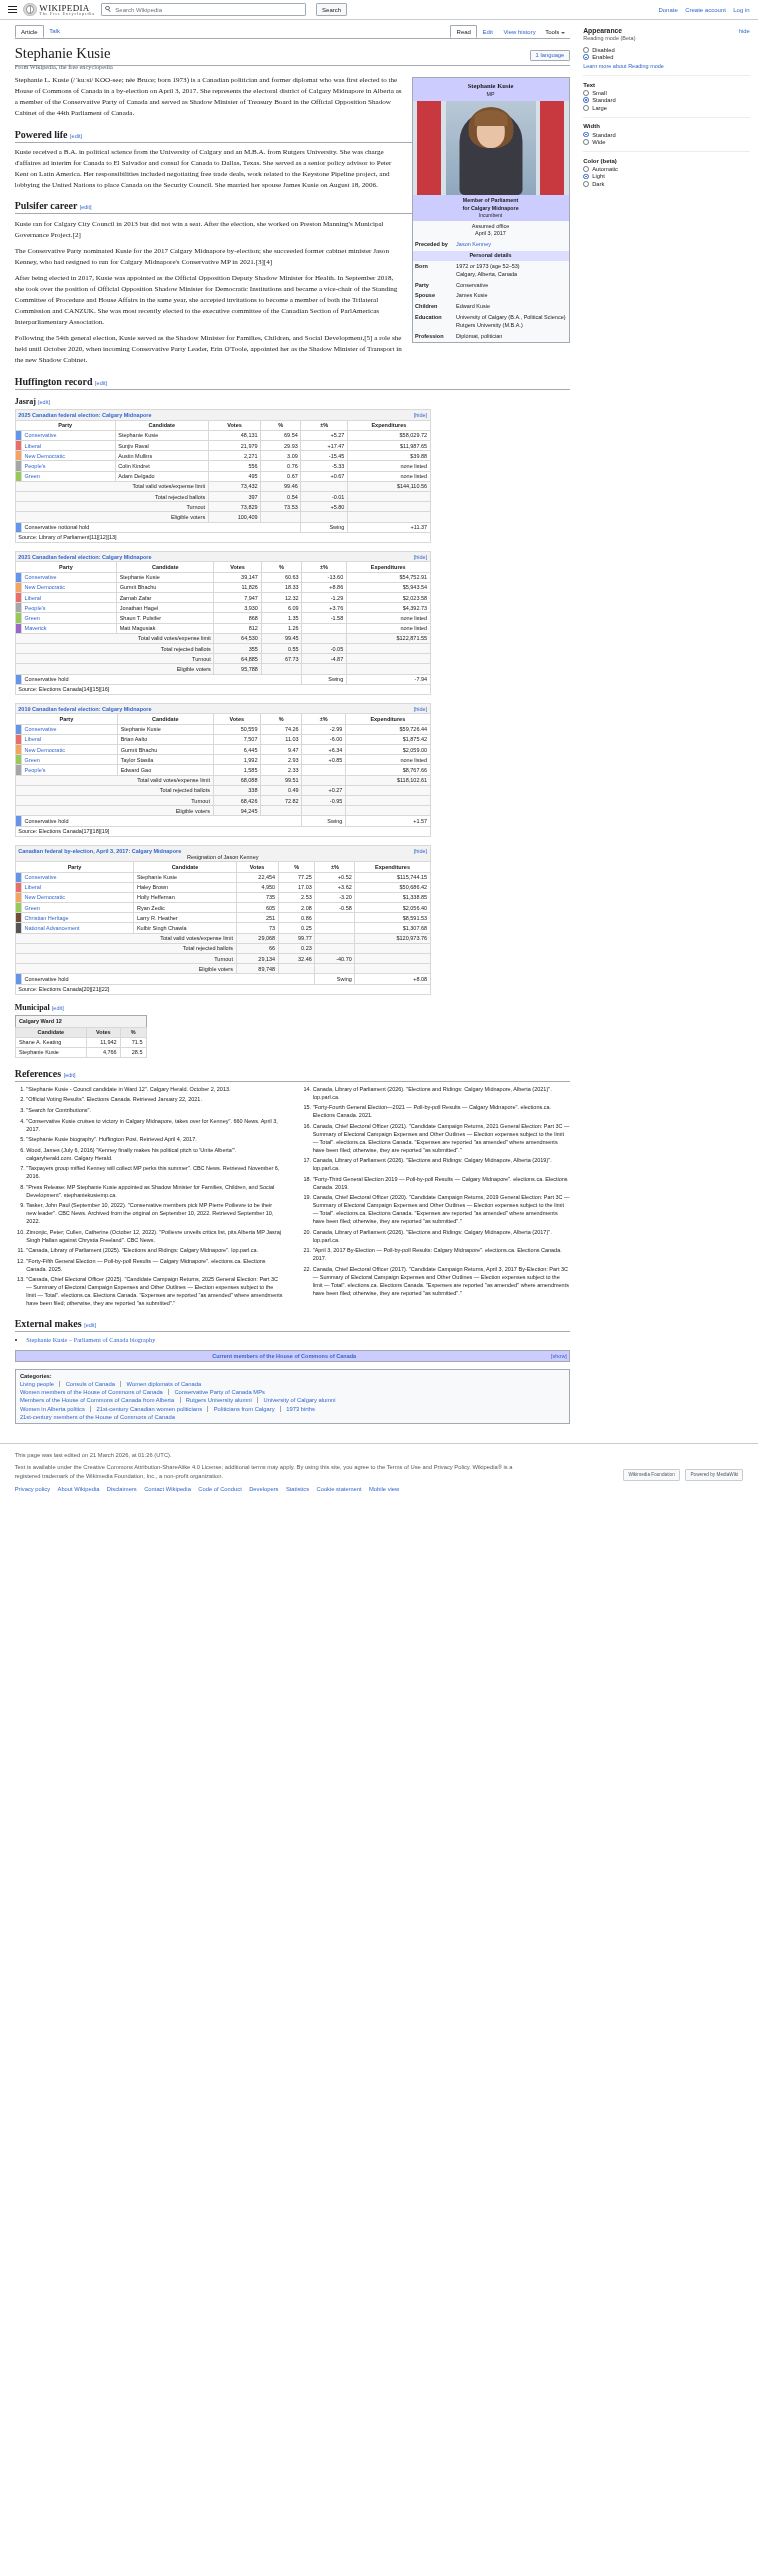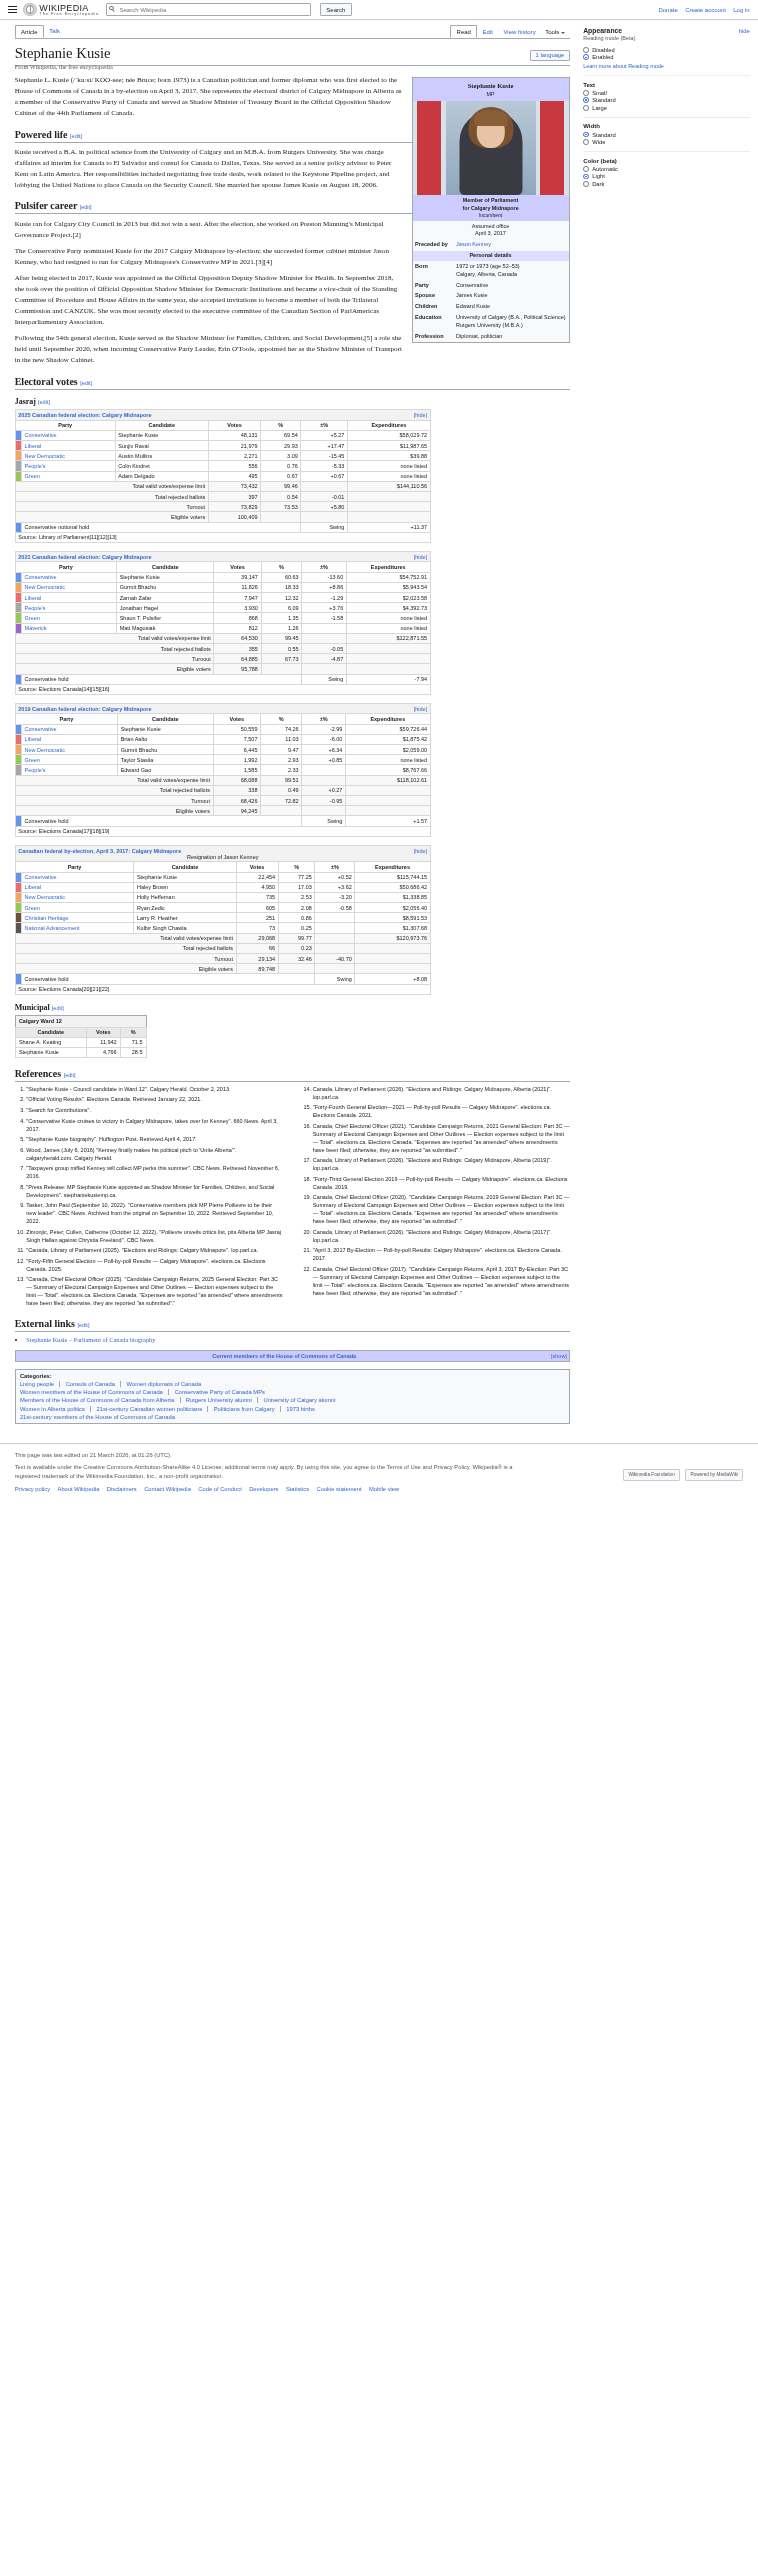--- a/index.html
+++ b/index.html
@@ -24,21 +24,21 @@
   .wmark { display:flex; align-items:center; gap:2.6px; }
   .globe {
     width:13.7px; height:13.7px; border-radius:50%;
     background:
       radial-gradient(circle at 50% 50%, #fff 0 36%, transparent 36%),
       #d9d9d9;
     border:0.5px solid #bbb; position:relative; overflow:hidden;
   }
   .globe:before{content:"";position:absolute;inset:1.6px;border-radius:50%;border:0.5px solid #999;}
   .globe:after{content:"";position:absolute;left:50%;top:1.1px;bottom:1.1px;width:0.5px;background:#999;}
-  .wordmark { font-size:9px; letter-spacing:0.3px; font-family:Liberation Sans, sans-serif; }
+  .wordmark { font-size:9px; letter-spacing:0.3px; font-family:Liberation Serif, serif; }
   .wordmark small { display:block; font-size:4.2px; letter-spacing:0.8px; color:#54595d; margin-top:-1.1px;}
   .searchwrap { flex:1; max-width:205px; position:relative; }
   .searchwrap input {
     width:100%; height:13px; border:0.5px solid #a2a9b1; border-radius:1.1px;
     padding:1.1px 3.2px 1.1px 13px; font-size:6px; font-family:"Liberation Sans",sans-serif;
     color:#54595d;
   }
   .mag {
     position:absolute; left:3.7px; top:2.6px; width:4.7px; height:4.7px;
     border:0.7px solid #72777d; border-radius:50%;
@@ -296,26 +296,26 @@
     </h2>
     <p>Kusie received a B.A. in political science from the University of Calgary and an M.B.A. from Rutgers University. She was charge d'affaires ad interim for Canada to El Salvador and consul for Canada to Dallas, Texas. She served as a senior policy advisor to Peter Kent on Latin America. Her responsibilities included negotiating free trade deals, work related to the Keystone Pipeline project, and lobbying the United Nations to place Canada on the Security Council. She married her spouse James Kusie on August 18, 2006.</p>
 
     <h2 class="sec">
       <span>Pulsifer career</span>
       <span class="editlink">[edit]</span>
     </h2>
     <p>Kusie ran for Calgary City Council in 2013 but did not win a seat. After the election, she worked on Preston Manning's Municipal Governance Project.[2]</p>
     <p>The Conservative Party nominated Kusie for the 2017 Calgary Midnapore by-election; she succeeded former cabinet minister Jason Kenney, who had resigned to run for Calgary Midnapore's Conservative MP in 2021.[3][4]</p>
     <p>After being elected in 2017, Kusie was appointed as the Official Opposition Deputy Shadow Minister for Health. In September 2018, she took over the position of Official Opposition Shadow Minister for Democratic Institutions and became a vice-chair of the Standing Committee of Procedure and House Affairs in the same year, she accepted invitations to become a member of both the Trilateral Commission and CANZUK. She was most recently elected to the executive committee of the Canadian Section of ParlAmericas Interparliamentary Association.</p>
-    <p>Following the 54th general election, Kusie served as the Shadow Minister for Families, Children, and Social Development,[5] a role she held until September 2020, when incoming Conservative Party Leader, Erin O'Toole, appointed her as the Shadow Minister of Transport in the new Shadow Cabinet.</p>
+    <p>Following the 54th general election, Kusie served as the Shadow Minister for Families, Children, and Social Development,[5] a role she held until October 2020, when incoming Conservative Party Leader, Erin O'Toole, appointed her as the Shadow Minister of Transport in the new Shadow Cabinet.</p>
 
     <div class="clearfix"></div>
 
     <h2 class="sec">
-      <span>Electoral votes</span>
+      <span>Huffington record</span>
       <span class="editlink">[edit]</span>
     </h2>
 
     <h3 class="sub">
       <span>Jasraj</span>
       <span class="editlink">[edit]</span>
     </h3>
 
     <div id="elections-container">
         <table class="electable">
@@ -782,21 +782,21 @@
           <li>Canada, Library of Parliament (2026). "Elections and Ridings: Calgary Midnapore, Alberta (2019)". lop.parl.ca.</li>
           <li>"Forty-Third General Election 2019 — Poll-by-poll Results — Calgary Midnapore". elections.ca. Elections Canada. 2019.</li>
           <li>Canada, Chief Electoral Officer (2020). "Candidate Campaign Returns, 2019 General Election: Part 3C — Summary of Electoral Campaign Expenses and Other Outlines — Election expenses subject to the limit — Total". elections.ca. Elections Canada. "Expenses are reported "as amended" where amendments have been filed; otherwise, they are reported "as submitted"."</li>
           <li>Canada, Library of Parliament (2026). "Elections and Ridings: Calgary Midnapore, Alberta (2017)". lop.parl.ca.</li>
           <li>"April 3, 2017 By-Election — Poll-by-poll Results: Calgary Midnapore". elections.ca. Elections Canada. 2017.</li>
           <li>Canada, Chief Electoral Officer (2017). "Candidate Campaign Returns, April 3, 2017 By-Election: Part 3C — Summary of Electoral Campaign Expenses and Other Outlines — Election expenses subject to the limit — Total". elections.ca. Elections Canada. "Expenses are reported "as amended" where amendments have been filed; otherwise, they are reported "as submitted"."</li>
         </ol>
     </div>
 
     <h2 class="sec">
-      <span>External links</span>
+      <span>External makes</span>
       <span class="editlink">[edit]</span>
     </h2>
     <div class="extlinks">
       <ul>
           <li><span class="lnk">Stephanie Kusie – Parliament of Canada biography</span></li>
         </ul>
     </div>
 
     <div class="navbox">
       <div class="nb-title">

